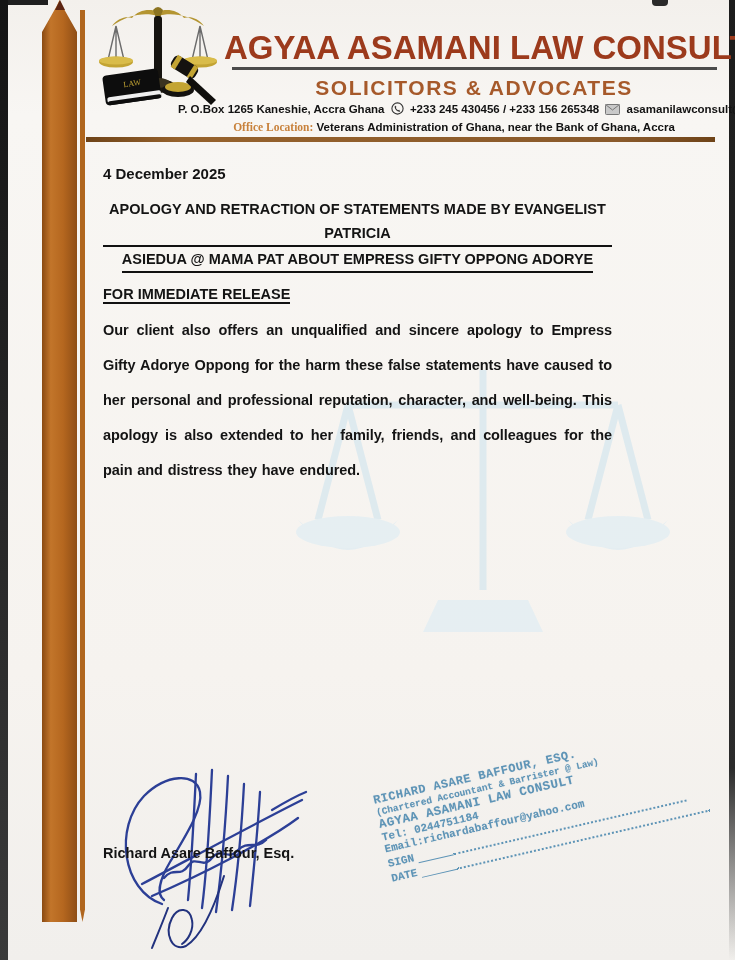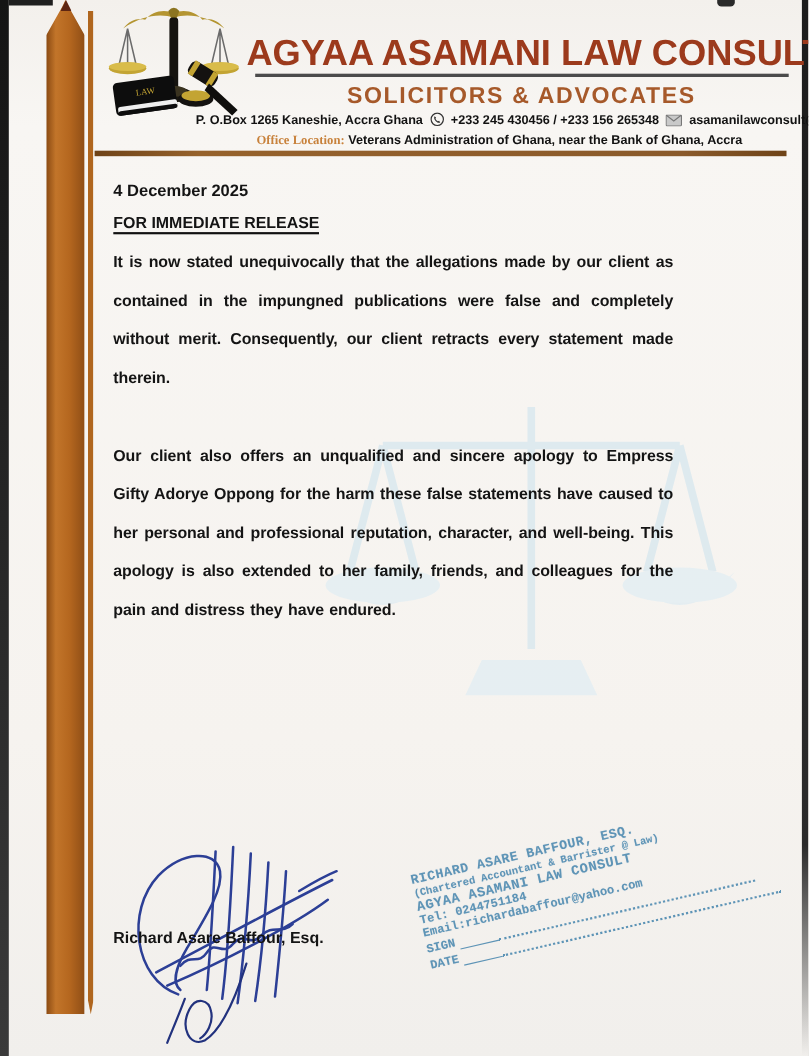--- a/index.html
+++ b/index.html
@@ -165,26 +165,29 @@
       <span class="office-label">Office Location:</span>
       <span>Veterans Administration  of Ghana, near the Bank of Ghana, Accra</span>
     </div>
   </div>
 
   <div class="header-rule"></div>
 
   <div class="content">
     <div class="date-row">4 December 2025</div>
 
+    <div class="heading">
+      <span class="u">APOLOGY AND RETRACTION OF STATEMENTS MADE BY EVANGELIST PATRICIA</span><br>
+      <span class="u">ASIEDUA @ MAMA PAT ABOUT EMPRESS GIFTY OPPONG ADORYE</span>
+    </div>
 
     <div class="release">
       <span class="u">FOR IMMEDIATE RELEASE</span>
     </div>
 
-    <p class="para">It is now stated unequivocally that the allegations made by our client as contained in the impungned publications were false and completely without merit. Consequently, our client retracts every statement made therein.</p>
     <p class="para">Our client also offers an unqualified and sincere apology to Empress Gifty Adorye Oppong for the harm these false statements have caused to her personal and professional reputation, character, and well-being. This apology is also extended to her family, friends, and colleagues for the pain and distress they have endured.</p>
   </div>
 
   <svg class="signature-svg" width="215" height="195" viewBox="0 0 215 195">
     <g fill="none" stroke="#2c3f96" stroke-width="2.3" stroke-linecap="round">
       <path d="M58 146 C18 132 10 70 40 38 C62 16 92 14 96 34 C99 50 84 74 66 104 C56 121 52 136 60 142"></path>
       <path d="M38 126 C80 104 150 66 198 42"></path>
       <path d="M48 138 C95 118 162 84 194 60"></path>
       <path d="M92 16 C90 55 88 100 84 142"></path>
       <path d="M108 12 C106 52 104 104 98 150"></path>

